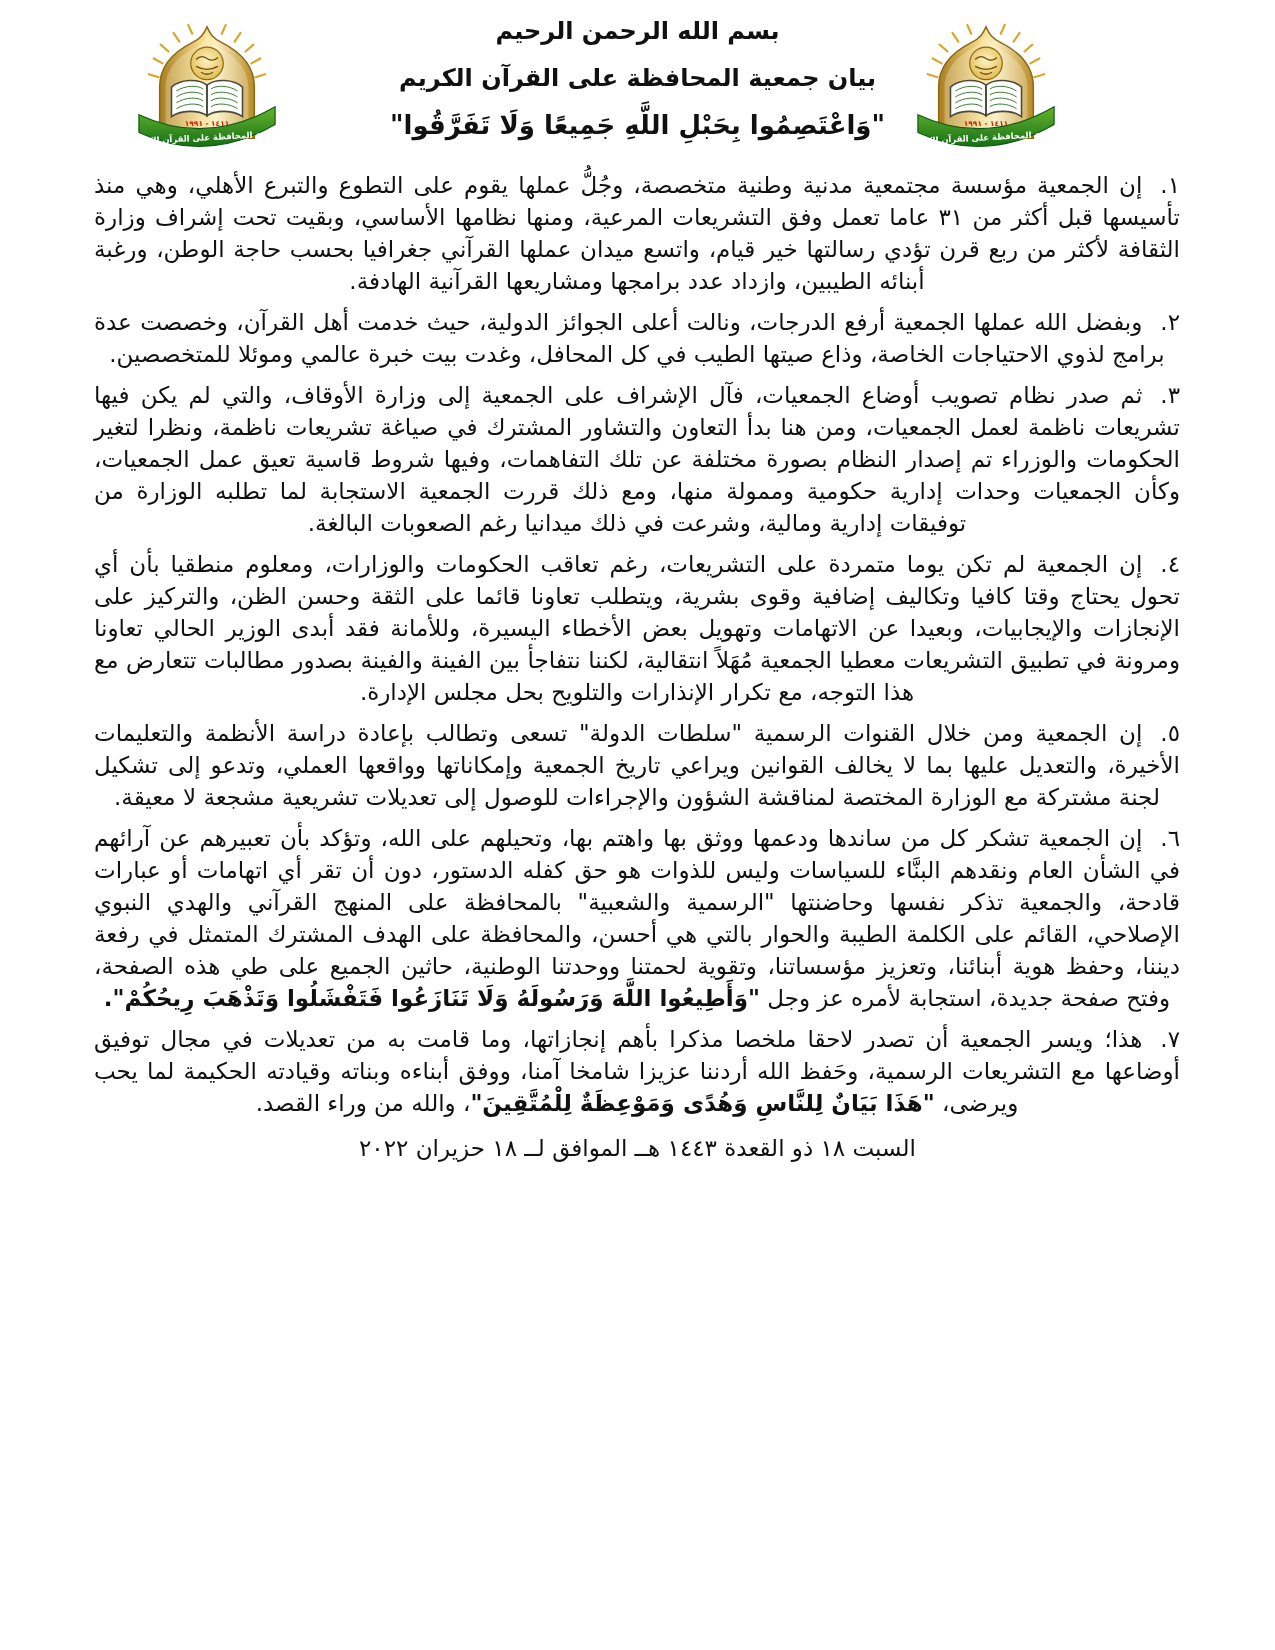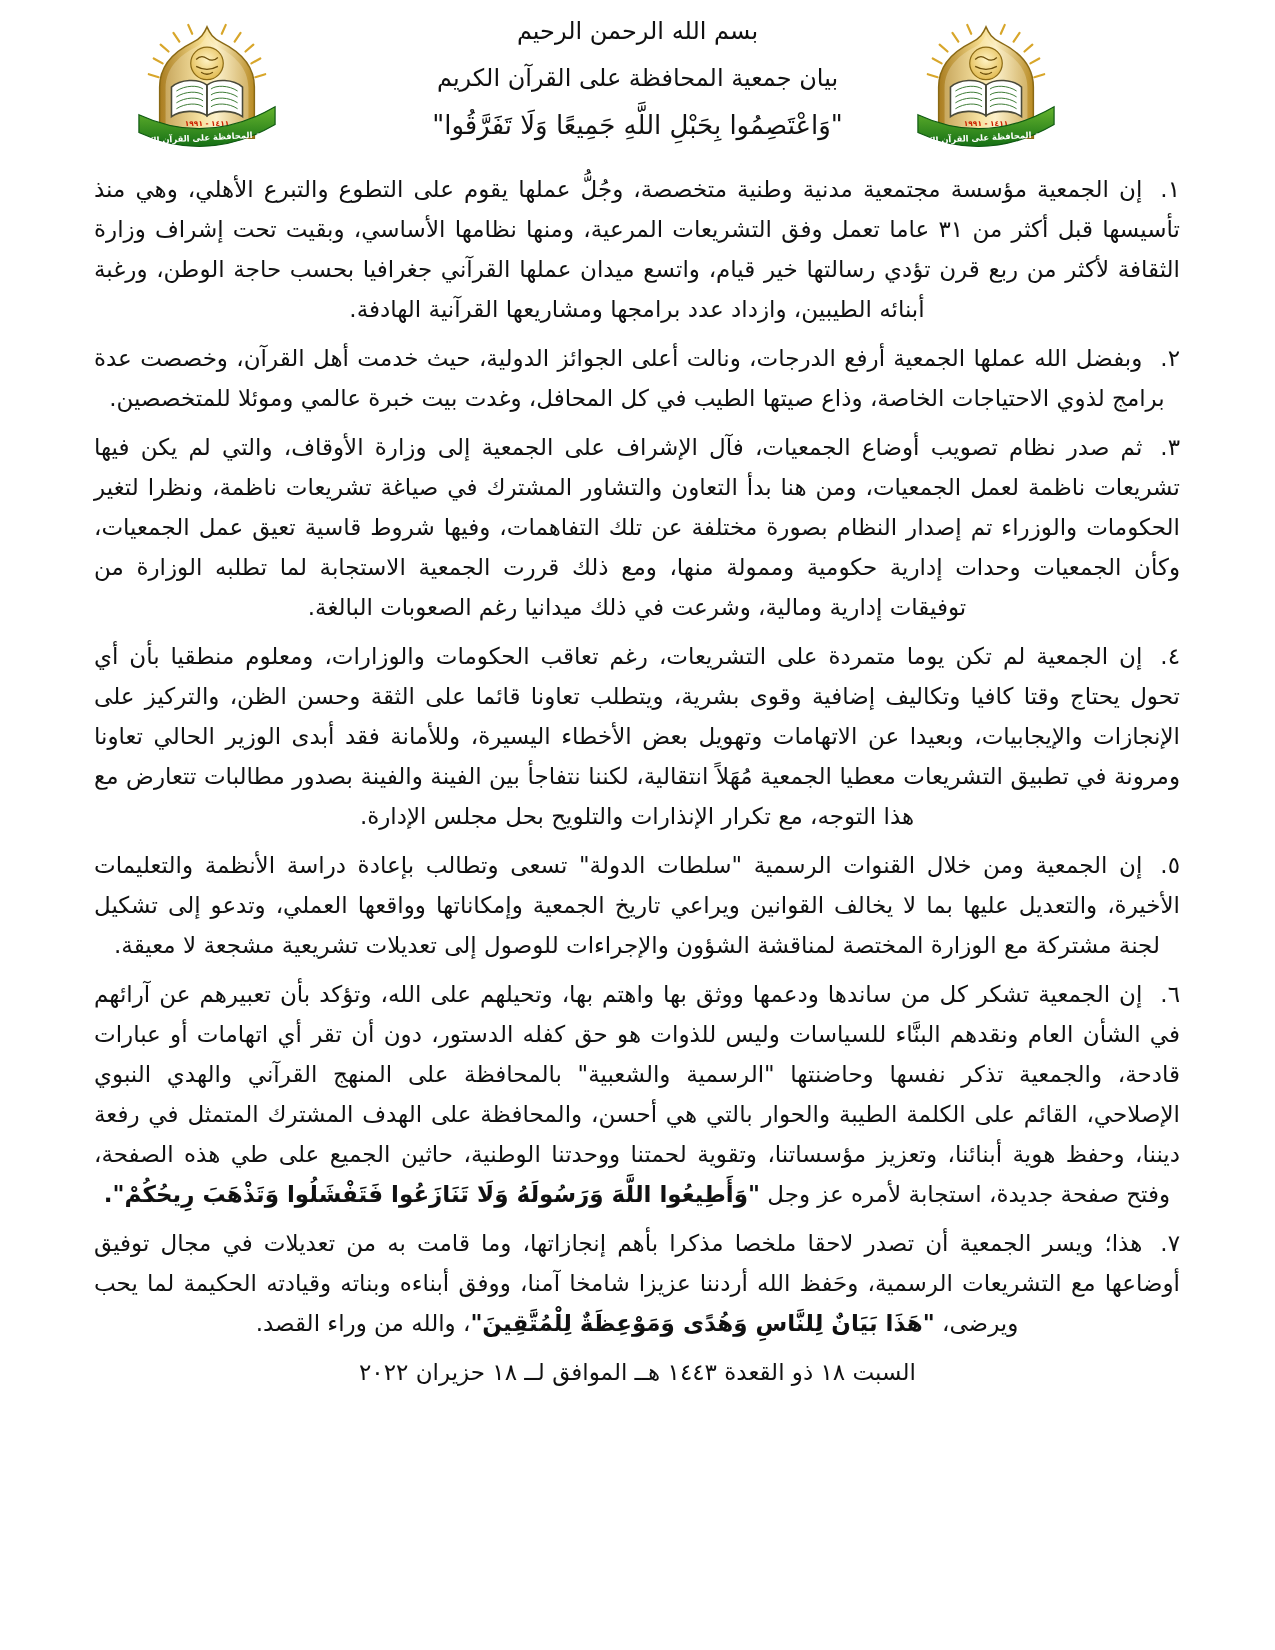--- a/index.html
+++ b/index.html
@@ -2,25 +2,25 @@
 <html lang="ar" dir="rtl"><head>
 <meta charset="utf-8">
 <style>
   html,body{margin:0;padding:0;background:#ffffff;}
   body{font-family:"DejaVu Sans", sans-serif; color:#111;}
   .page{position:relative; width:1275px; min-height:1650px; background:#ffffff; overflow:hidden;}
   .logo{position:absolute; top:20px; width:148px; height:142px;}
   .logo-left{left:133px;}
   .logo-right{left:912px;}
   .header{padding-top:14px; text-align:center; direction:rtl;}
-  .h-line{font-weight:normal;text-align:center;}
+  .h-line{font-weight:bold;text-align:center;}
   .bismillah{font-size:24px; line-height:34px;}
   .title{font-size:24px; line-height:34px; margin-top:13px;}
   .verse{font-size:26px; line-height:36px; margin-top:12px;}
-  .body{margin:26px 95px 0 94px; direction:rtl; text-align:justify; text-align-last:center; font-size:23px; line-height:40px;}
+  .body{margin:26px 95px 0 94px; direction:rtl; text-align:justify; text-align-last:center; font-size:23px; line-height:32px;}
   .para{margin:0 0 9px 0;}
   .num{margin-left:18px;}
   .bold{font-weight:bold;}
   .footer{direction:rtl; text-align:center; font-size:23px; line-height:40px; margin-top:2px; padding-bottom:20px;}
   svg text{font-family:"DejaVu Sans", sans-serif;}
 </style>
 </head>
 <body>
 
 <div class="page">

